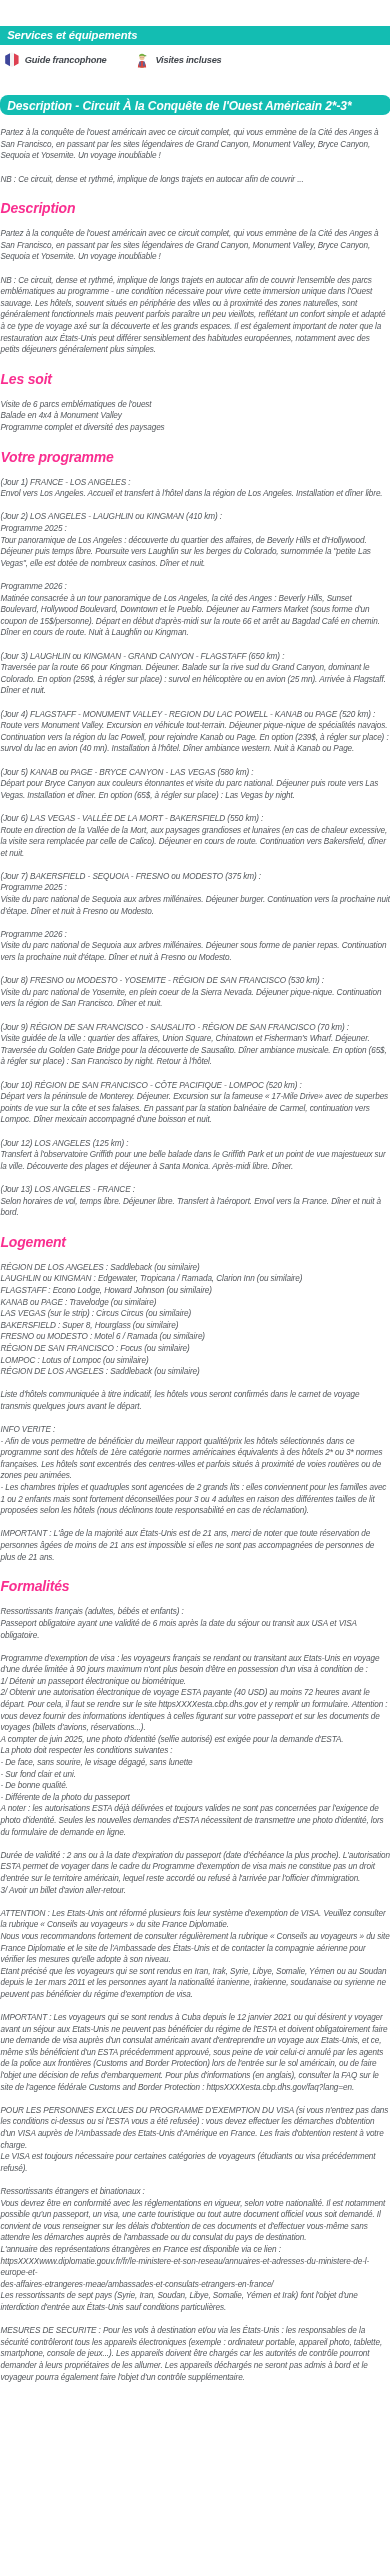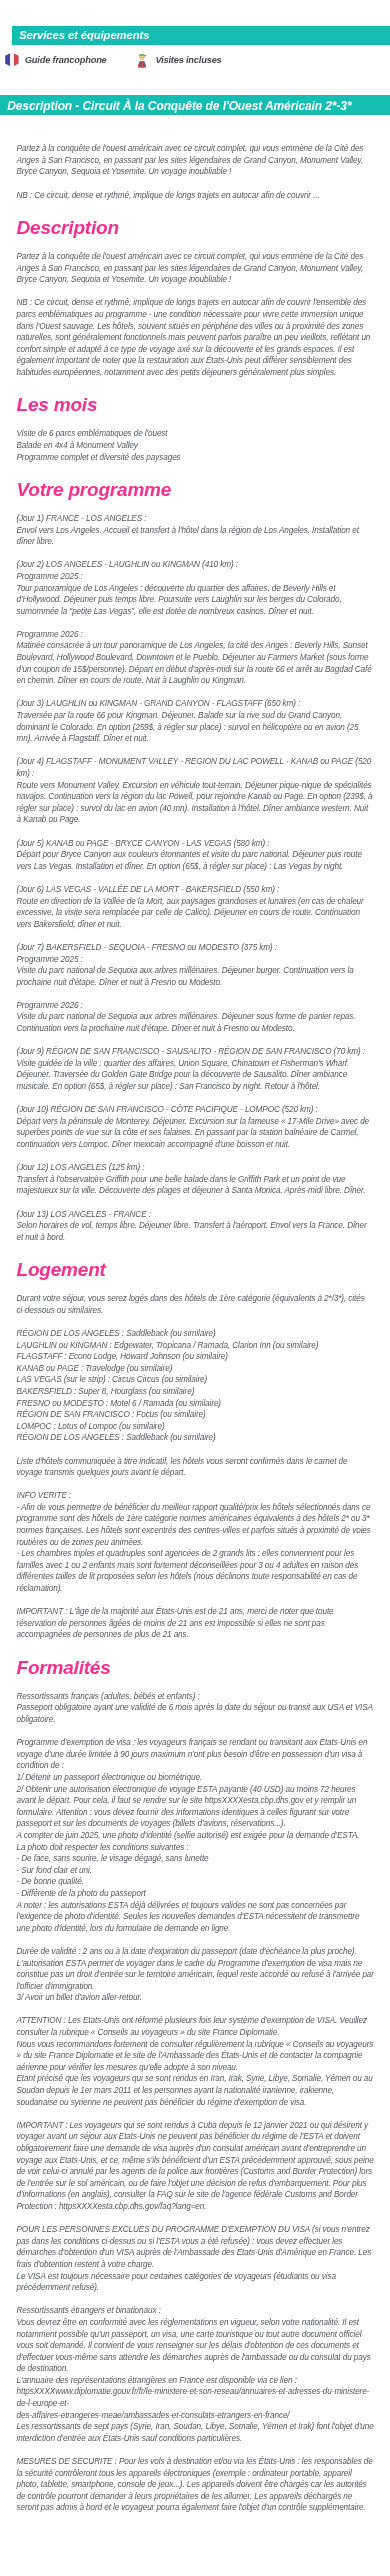--- a/index.html
+++ b/index.html
@@ -13,22 +13,22 @@
   }
   .banner {
     background: #13bdb2;
     color: #ffffff;
     font-weight: bold;
     font-style: italic;
     font-size: 11.3px;
     line-height: 1.0;
     padding: 4.1px 7.2px 3.6px 7.2px;
   }
-  .banner-services { margin-top: 26px; margin-left: 12px; }
-  .banner-description { margin-top: 21.6px; font-size: 12px; }
+  .banner-services { margin-top: 26px; }
+  .banner-description { margin-top: 21.6px; font-size: 12px; border-radius: 8px; }
   .services-row {
     display: flex;
     padding: 6.7px 5.2px 6.2px 5.2px;
   }
   .service {
     display: flex;
     align-items: center;
     gap: 6.2px;
   }
   .service:first-child { width: 130px; }
@@ -43,24 +43,24 @@
     width: 13.4px; height: 15px;
     clip-path: polygon(50% 0, 100% 24%, 100% 76%, 50% 100%, 0 76%, 0 24%);
     display: flex;
     flex: none;
   }
   .flag-hex .b { flex: 1; background: #3f479b; }
   .flag-hex .w { flex: 1; background: #f4f4f4; }
   .flag-hex .r { flex: 1; background: #dd4051; }
   .tourist-svg { flex: none; display: block; }
   #content { padding: 12px 1px 15.5px 0.5px; }
-  #content section { margin: 16px; }
+  #content section { margin: 0; }
   h2 {
     color: #f92f90;
-    font-size: 19px;
+    font-size: 14px;
     font-weight: bold;
     font-style: italic;
     line-height: 1.15;
     margin: 15px 0 12px 0;
     letter-spacing: -0.2px;
   }
   p {
     font-size: 8.2px;
     line-height: 11.6px;
     margin: 0 0 11.6px 0;
@@ -108,21 +108,21 @@
     <section>
       <p>Partez à la conquête de l'ouest américain avec ce circuit complet, qui vous emmène de la Cité des Anges à San Francisco, en passant par les sites légendaires de Grand Canyon, Monument Valley, Bryce Canyon, Sequoia et Yosemite. Un voyage inoubliable !</p>
       <p>NB : Ce circuit, dense et rythmé, implique de longs trajets en autocar afin de couvrir ...</p>
     </section>
     <section>
       <h2>Description</h2>
       <p>Partez à la conquête de l'ouest américain avec ce circuit complet, qui vous emmène de la Cité des Anges à San Francisco, en passant par les sites légendaires de Grand Canyon, Monument Valley, Bryce Canyon, Sequoia et Yosemite. Un voyage inoubliable !</p>
       <p>NB : Ce circuit, dense et rythmé, implique de longs trajets en autocar afin de couvrir l'ensemble des parcs emblématiques au programme - une condition nécessaire pour vivre cette immersion unique dans l'Ouest sauvage. Les hôtels, souvent situés en périphérie des villes ou à proximité des zones naturelles, sont généralement fonctionnels mais peuvent parfois paraître un peu vieillots, reflétant un confort simple et adapté à ce type de voyage axé sur la découverte et les grands espaces. Il est également important de noter que la restauration aux États-Unis peut différer sensiblement des habitudes européennes, notamment avec des petits déjeuners généralement plus simples.</p>
     </section>
     <section>
-      <h2>Les mois</h2>
+      <h2>Les soit</h2>
       <p>Visite de 6 parcs emblématiques de l'ouest
 Balade en 4x4 à Monument Valley
 Programme complet et diversité des paysages</p>
     </section>
     <section>
       <h2>Votre programme</h2>
       <p>(Jour 1) FRANCE - LOS ANGELES :
 Envol vers Los Angeles. Accueil et transfert à l'hôtel dans la région de Los Angeles. Installation et dîner libre.</p>
       <p>(Jour 2) LOS ANGELES - LAUGHLIN ou KINGMAN (410 km) :
 Programme 2025 :
@@ -135,32 +135,33 @@
 Route vers Monument Valley. Excursion en véhicule tout-terrain. Déjeuner pique-nique de spécialités navajos. Continuation vers la région du lac Powell, pour rejoindre Kanab ou Page. En option (239$, à régler sur place) : survol du lac en avion (40 mn). Installation à l'hôtel. Dîner ambiance western. Nuit à Kanab ou Page.</p>
       <p>(Jour 5) KANAB ou PAGE - BRYCE CANYON - LAS VEGAS (580 km) :
 Départ pour Bryce Canyon aux couleurs étonnantes et visite du parc national. Déjeuner puis route vers Las Vegas. Installation et dîner. En option (65$, à régler sur place) : Las Vegas by night.</p>
       <p>(Jour 6) LAS VEGAS - VALLÉE DE LA MORT - BAKERSFIELD (550 km) :
 Route en direction de la Vallée de la Mort, aux paysages grandioses et lunaires (en cas de chaleur excessive, la visite sera remplacée par celle de Calico). Déjeuner en cours de route. Continuation vers Bakersfield, dîner et nuit.</p>
       <p>(Jour 7) BAKERSFIELD - SEQUOIA - FRESNO ou MODESTO (375 km) :
 Programme 2025 :
 Visite du parc national de Sequoia aux arbres millénaires. Déjeuner burger. Continuation vers la prochaine nuit d'étape. Dîner et nuit à Fresno ou Modesto.</p>
       <p>Programme 2026 :
 Visite du parc national de Sequoia aux arbres millénaires. Déjeuner sous forme de panier repas. Continuation vers la prochaine nuit d'étape. Dîner et nuit à Fresno ou Modesto.</p>
+      <p>(Jour 8) FRESNO ou MODESTO - YOSEMITE - RÉGION DE SAN FRANCISCO (530 km) :
+Visite du parc national de Yosemite, en plein coeur de la Sierra Nevada. Déjeuner pique-nique. Continuation vers la région de San Francisco. Dîner et nuit.</p>
       <p>(Jour 9) RÉGION DE SAN FRANCISCO - SAUSALITO - RÉGION DE SAN FRANCISCO (70 km) :
 Visite guidée de la ville : quartier des affaires, Union Square, Chinatown et Fisherman's Wharf. Déjeuner. Traversée du Golden Gate Bridge pour la découverte de Sausalito. Dîner ambiance musicale. En option (65$, à régler sur place) : San Francisco by night. Retour à l'hôtel.</p>
       <p>(Jour 10) RÉGION DE SAN FRANCISCO - CÔTE PACIFIQUE - LOMPOC (520 km) :
 Départ vers la péninsule de Monterey. Déjeuner. Excursion sur la fameuse « 17-Mile Drive» avec de superbes points de vue sur la côte et ses falaises. En passant par la station balnéaire de Carmel, continuation vers Lompoc. Dîner mexicain accompagné d'une boisson et nuit.</p>
       <p>(Jour 12) LOS ANGELES (125 km) :
 Transfert à l'observatoire Griffith pour une belle balade dans le Griffith Park et un point de vue majestueux sur la ville. Découverte des plages et déjeuner à Santa Monica. Après-midi libre. Dîner.</p>
       <p>(Jour 13) LOS ANGELES - FRANCE :
 Selon horaires de vol, temps libre. Déjeuner libre. Transfert à l'aéroport. Envol vers la France. Dîner et nuit à bord.</p>
     </section>
     <section>
       <h2>Logement</h2>
-      <p>Durant votre séjour, vous serez logés dans des hôtels de 1ère catégorie (équivalents à 2*/3*), cités ci-dessous ou similaires.</p>
       <p>RÉGION DE LOS ANGELES : Saddleback (ou similaire)
 LAUGHLIN ou KINGMAN : Edgewater, Tropicana / Ramada, Clarion Inn (ou similaire)
 FLAGSTAFF : Econo Lodge, Howard Johnson (ou similaire)
 KANAB ou PAGE : Travelodge (ou similaire)
 LAS VEGAS (sur le strip) : Circus Circus (ou similaire)
 BAKERSFIELD : Super 8, Hourglass (ou similaire)
 FRESNO ou MODESTO : Motel 6 / Ramada (ou similaire)
 RÉGION DE SAN FRANCISCO : Focus (ou similaire)
 LOMPOC : Lotus of Lompoc (ou similaire)
 RÉGION DE LOS ANGELES : Saddleback (ou similaire)</p>

